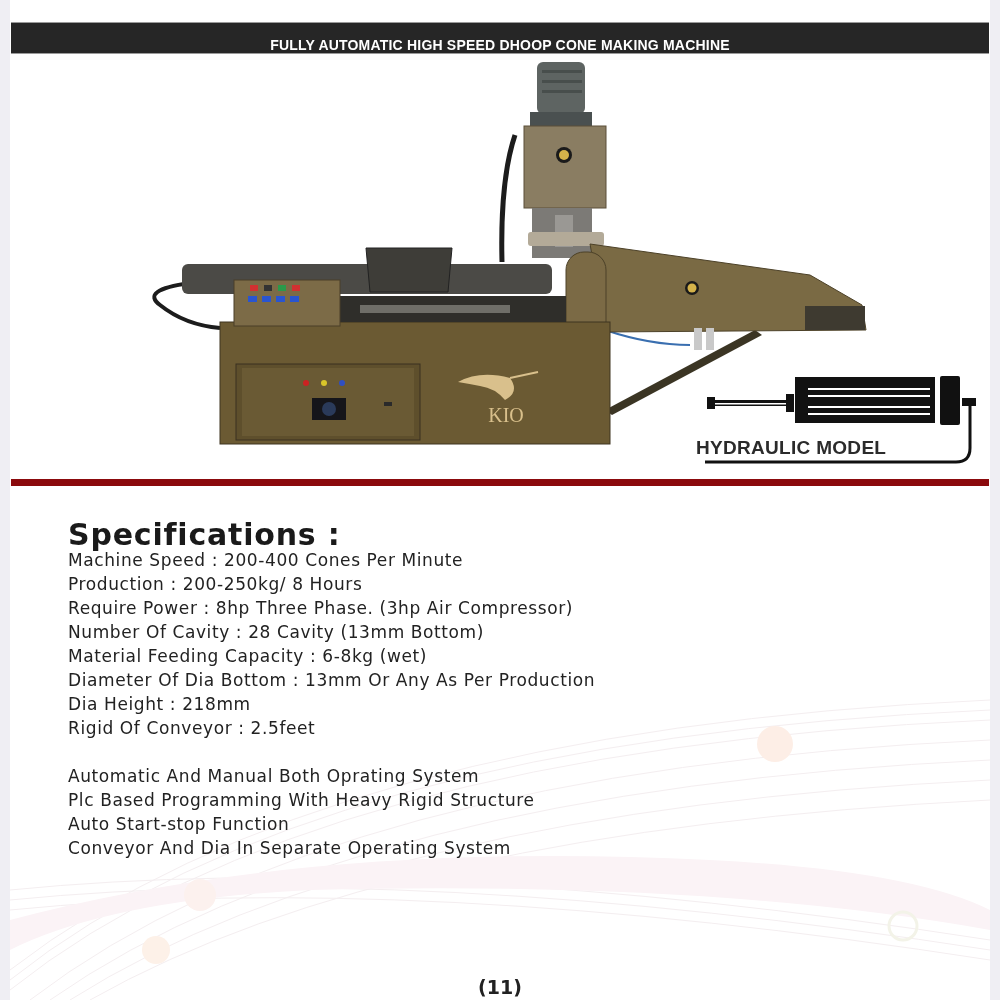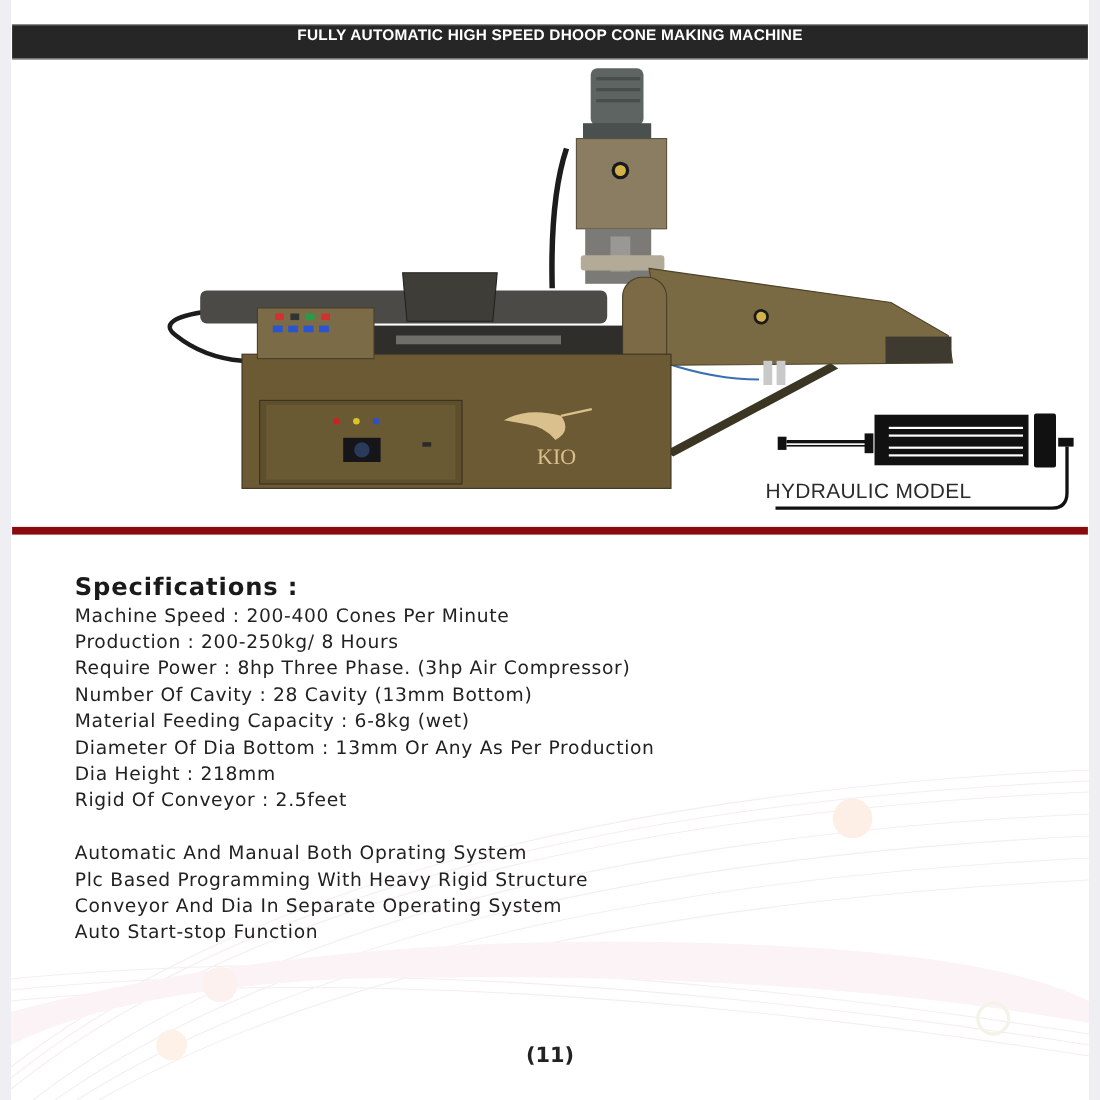--- a/index.html
+++ b/index.html
@@ -10,45 +10,45 @@
       position: relative;
     }
     .page {
       position: absolute; left: 10px; top: 0; width: 980px; height: 1000px;
       background: #ffffff; overflow: hidden;
     }
     .bg-swirl { position: absolute; left: 0; top: 690px; width: 980px; height: 310px; pointer-events: none; }
     .title-bar {
       position: absolute; left: 1px; top: 22px; width: 978px; height: 30px;
       background: #262626; border-top: 1px solid #9a9a9a; border-bottom: 1px solid #9a9a9a;
-      display: flex; align-items: flex-start; justify-content: center;
+      display: flex; align-items: flex-end; justify-content: center;
     }
     .title-bar span {
       color: #ffffff; font-family: "Liberation Sans", sans-serif; font-weight: bold;
       font-size: 14px; letter-spacing: 0.2px;
     }
     .machine { position: absolute; left: 0; top: 55px; width: 980px; height: 420px; }
     .hydraulic-label {
       position: absolute; left: 686px; top: 437px;
-      font-family: "Liberation Sans", sans-serif; font-weight: normal; font-size: 19px;
+      font-family: "Liberation Sans", sans-serif; font-weight: bold; font-size: 19px;
       color: #2b2b2b; letter-spacing: 0.3px;
     }
     .red-rule { position: absolute; left: 1px; top: 479px; width: 978px; height: 7px; background: #8b0a0d; }
     .specs { position: absolute; left: 58px; top: 522px; }
     .spec-heading {
-      font-family: "DejaVu Sans", sans-serif; font-weight: bold; font-size: 22px;
+      font-family: "DejaVu Sans", sans-serif; font-weight: bold; font-size: 30px;
       color: #1a1a1a; letter-spacing: 0.8px; line-height: 26px; margin-bottom: 0;
     }
     .spec-line {
       font-family: "DejaVu Sans", sans-serif; font-size: 17px; color: #222;
       line-height: 24px; letter-spacing: 0.6px; white-space: nowrap;
     }
     .gap { height: 24px; }
     .page-num {
-      position: absolute; left: 0; width: 980px; top: 948px; text-align: center;
+      position: absolute; left: 0; width: 980px; top: 976px; text-align: center;
       font-family: "DejaVu Sans", sans-serif; font-size: 19px; color: #222; font-weight: bold;
     }
   </style>
 </head>
 <body>
 
 <div class="page">
 
   <svg class="bg-swirl" viewBox="0 0 980 310">
     <g fill="none" stroke="#f4eef0" stroke-width="1">
@@ -162,18 +162,18 @@
     <div class="spec-line">Production : 200-250kg/ 8 Hours</div>
     <div class="spec-line">Require Power : 8hp Three Phase. (3hp Air Compressor)</div>
     <div class="spec-line">Number Of Cavity : 28 Cavity (13mm Bottom)</div>
     <div class="spec-line">Material Feeding Capacity : 6-8kg (wet)</div>
     <div class="spec-line">Diameter Of Dia Bottom : 13mm Or Any As Per Production</div>
     <div class="spec-line">Dia Height : 218mm</div>
     <div class="spec-line">Rigid Of Conveyor : 2.5feet</div>
     <div class="gap"></div>
     <div class="spec-line">Automatic And Manual Both Oprating System</div>
     <div class="spec-line">Plc Based Programming With Heavy Rigid Structure</div>
+    <div class="spec-line">Auto Start-stop Function</div>
     <div class="spec-line">Conveyor And Dia In Separate Operating System</div>
-    <div class="spec-line">Auto Start-stop Function</div>
   </div>
 
   <div class="page-num">(11)</div>
 </div>
 
 </body></html>

